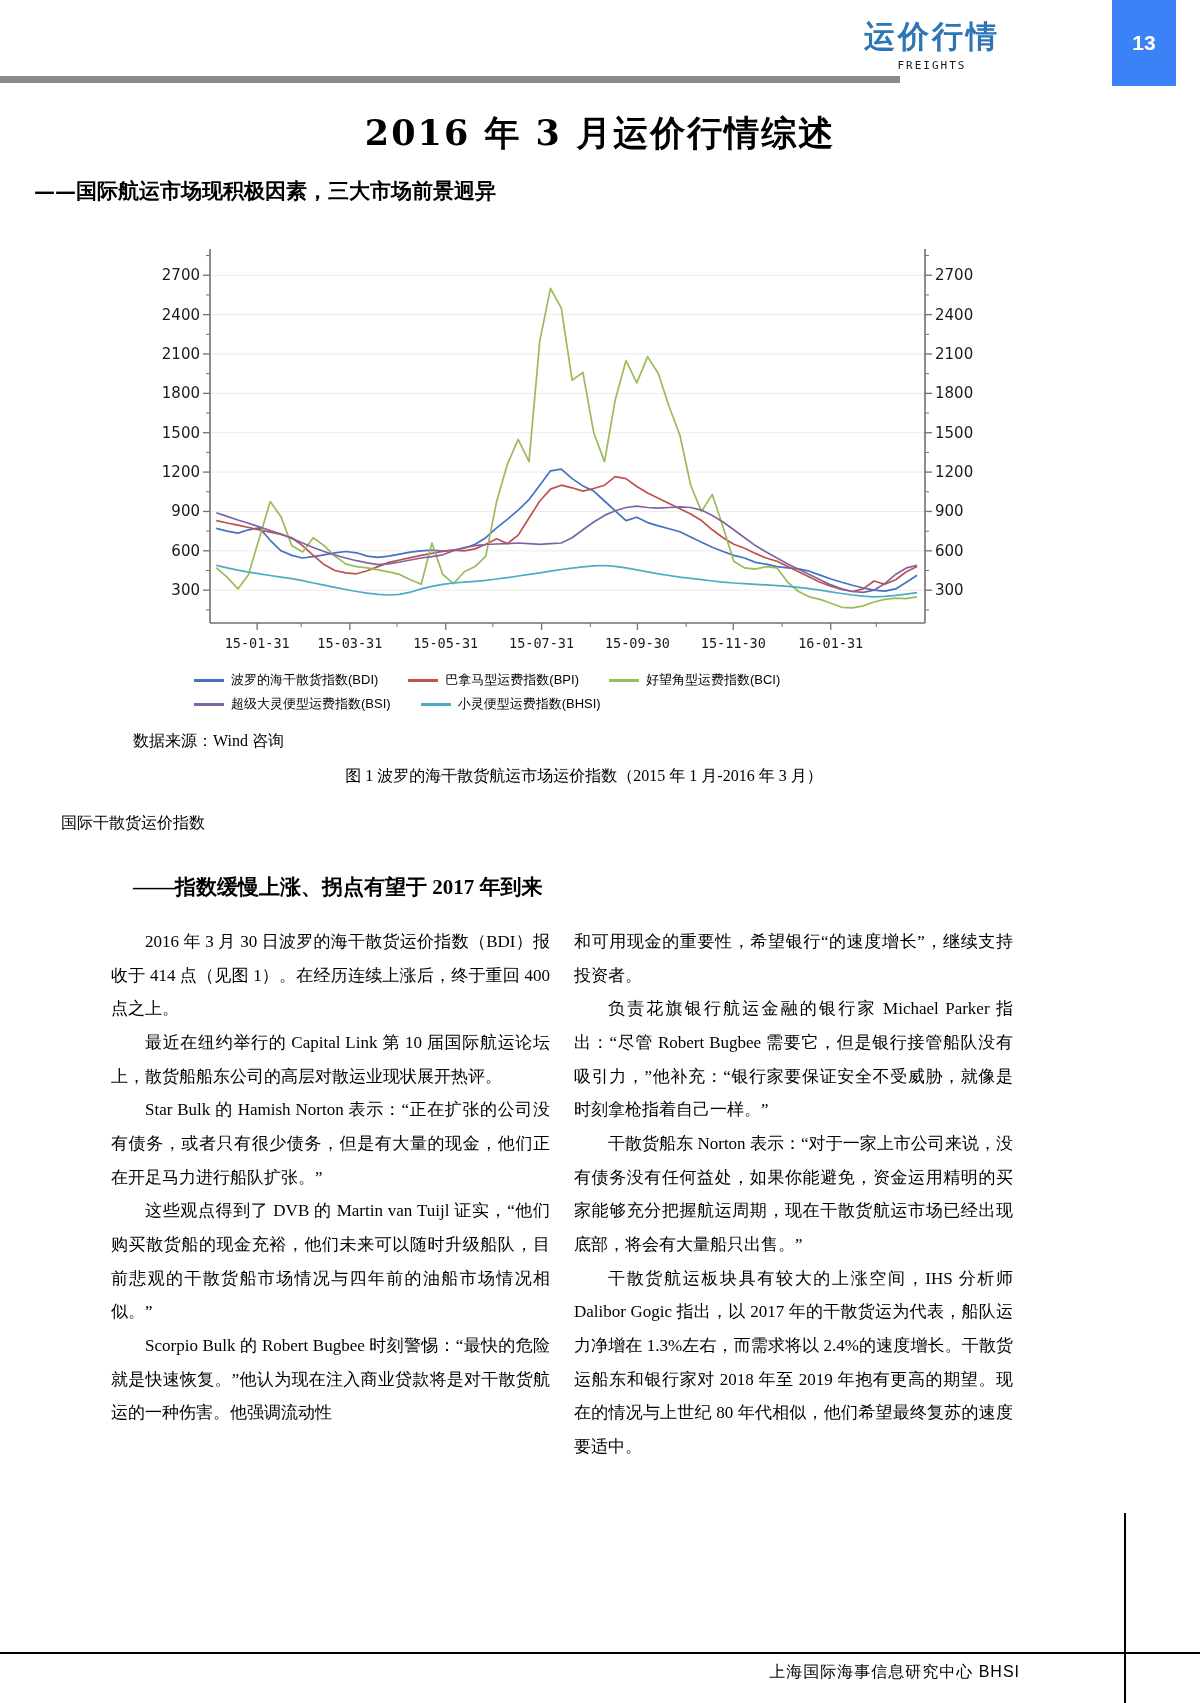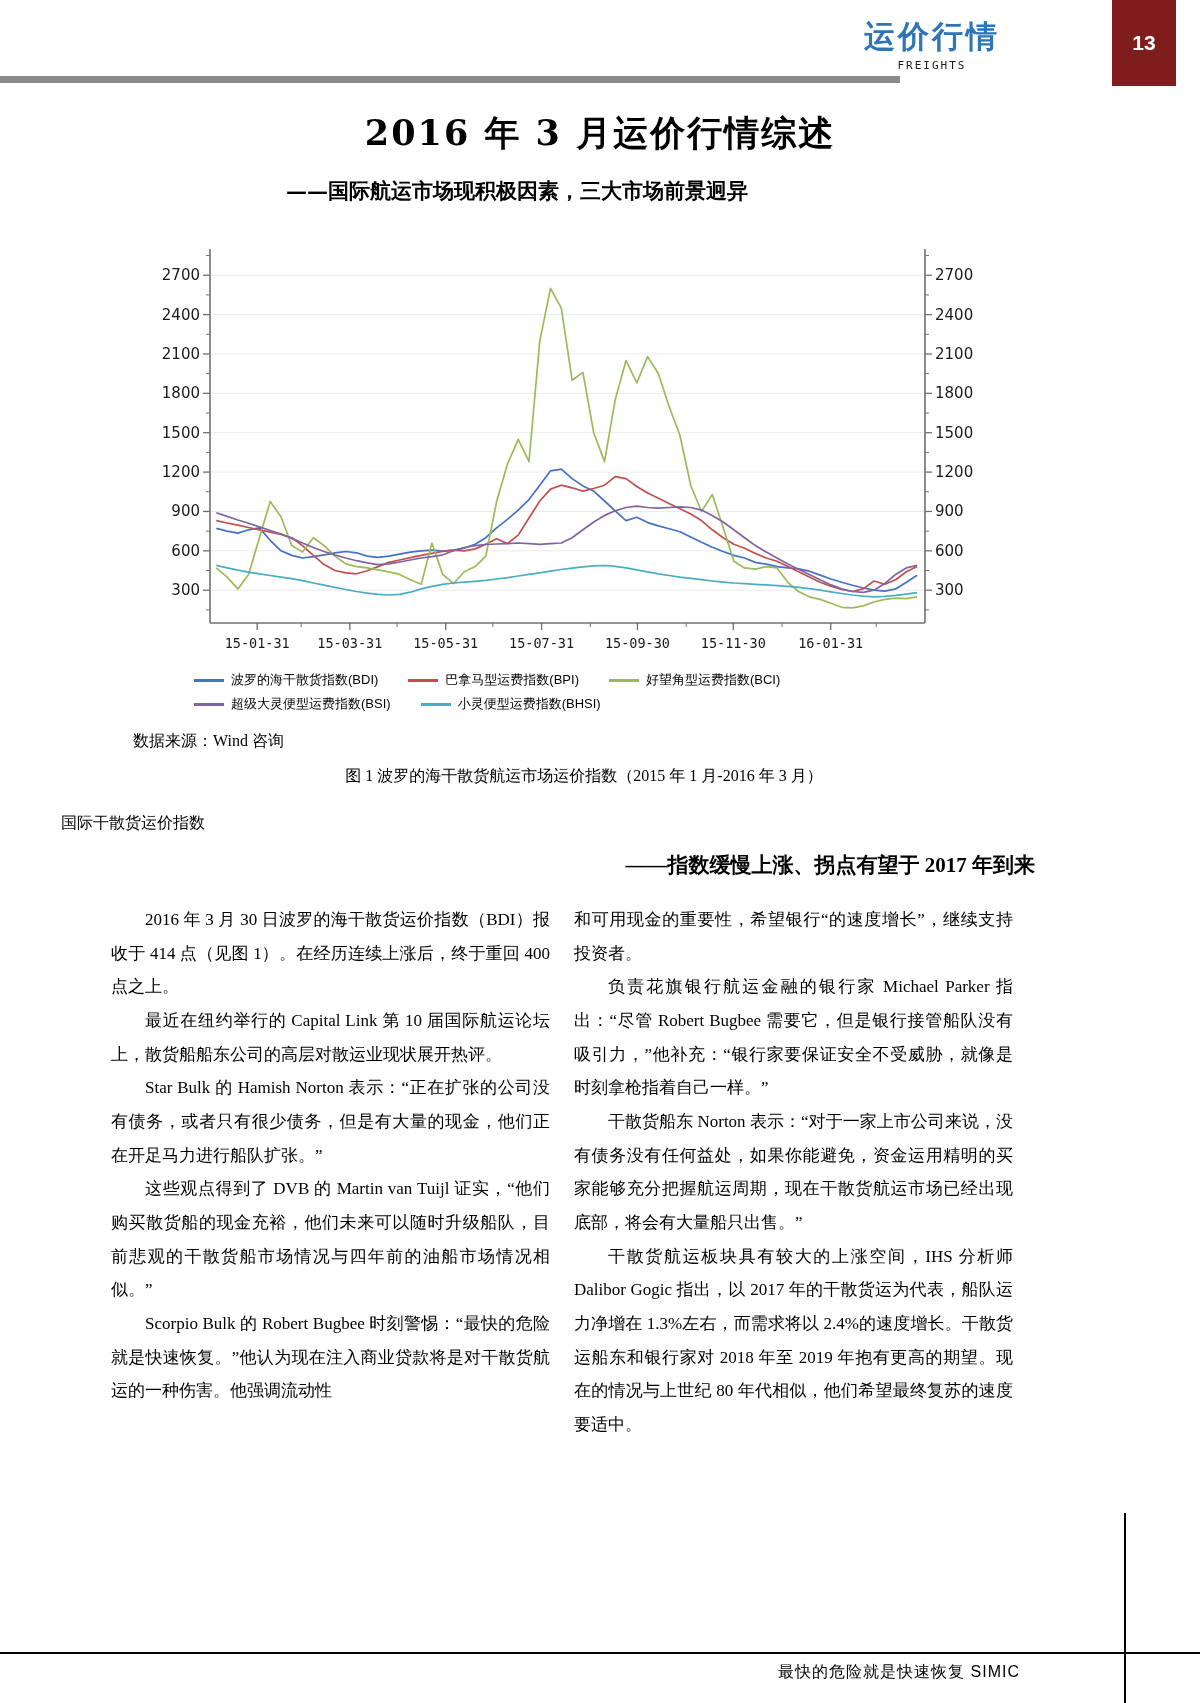--- a/index.html
+++ b/index.html
@@ -4,40 +4,40 @@
 <style>
   html,body{margin:0;padding:0;}
   body{width:1200px;height:1703px;position:relative;background:#ffffff;color:#000;
        font-family:"Liberation Serif",serif;overflow:hidden;}
   .graybar{position:absolute;left:0;top:76px;width:900px;height:7px;background:#8a8a8a;}
   .hdr{position:absolute;top:20px;right:200px;text-align:center;}
   .hdr-title{font-family:"Liberation Sans",sans-serif;font-size:31px;font-weight:600;
              color:#2e75b6;letter-spacing:3px;line-height:1.1;}
   .hdr-sub{font-family:"DejaVu Sans Mono",monospace;font-size:11px;letter-spacing:2px;
            color:#1a1a1a;margin-top:5px;}
-  .pagebox{position:absolute;left:1112px;top:0;width:64px;height:86px;background:#7f1d1d;
+  .pagebox{position:absolute;left:1112px;top:0;width:64px;height:86px;background:#3b82f6;
            color:#fff;font-family:"Liberation Sans",sans-serif;font-size:21px;font-weight:bold;
            display:flex;align-items:center;justify-content:center;}
   .title{padding-top:110px;text-align:center;font-size:35px;font-weight:bold;
          font-family:"DejaVu Serif",serif;letter-spacing:2px;}
-  .subtitle{margin-top:20px;text-align:center;padding-right:200px;font-size:21px;
+  .subtitle{margin-top:20px;text-align:left;padding-right:200px;font-size:21px;
             font-weight:bold;font-family:"DejaVu Serif",serif;margin-left:34px;}
   .chart-block{margin:30px 0 0 150px;width:850px;}
   #chart-svg{display:block;}
   .ytick{font-family:"DejaVu Sans",sans-serif;font-size:15px;fill:#1a1a1a;}
   .xtick{font-family:"DejaVu Sans Mono",monospace;font-size:13.5px;fill:#1a1a1a;}
   .legend{display:flex;flex-wrap:wrap;column-gap:30px;row-gap:6px;margin:4px 0 0 44px;
           font-family:"Liberation Sans",sans-serif;font-size:13px;width:800px;}
   .lg-item{display:flex;align-items:center;gap:7px;}
   .lg-line{width:30px;height:3px;display:inline-block;}
   .source{margin:18px 11px 0 133px;font-size:16px;}
   .caption{margin-top:14px;width:902px;margin-left:133px;text-align:center;font-size:16px;}
   .sec-head{margin:26px 0 0 61px;font-size:16px;font-weight:normal;
             font-family:"Liberation Sans",sans-serif;}
-  .sec-sub{margin-top:17px;width:902px;margin-left:133px;text-align:right;
+  .sec-sub{margin-top:39px;width:902px;margin-left:133px;text-align:left;
            font-size:21px;font-weight:bold;}
   .columns{margin:24px 0 0 111px;width:902px;display:flex;gap:24px;}
   .col{width:445px;font-size:17px;line-height:1.98;text-align:justify;}
   .col p{margin:0;}
   .col p.indent{text-indent:2em;}
   .footrule{position:absolute;top:1652px;left:0;width:1200px;height:2px;background:#000;}
   .foottext{position:absolute;top:1662px;left:0;width:1020px;text-align:right;font-size:16px;
             font-family:"Liberation Sans",sans-serif;letter-spacing:1px;}
   .vrule{position:absolute;left:1124px;top:1513px;width:2px;height:190px;background:#000;}
 </style>
@@ -195,14 +195,14 @@
   </div>
   <div class="col">
     <p>和可用现金的重要性，希望银行“的速度增长”，继续支持投资者。</p>
     <p class="indent">负责花旗银行航运金融的银行家 Michael Parker 指出：“尽管 Robert Bugbee 需要它，但是银行接管船队没有吸引力，”他补充：“银行家要保证安全不受威胁，就像是时刻拿枪指着自己一样。”</p>
     <p class="indent">干散货船东 Norton 表示：“对于一家上市公司来说，没有债务没有任何益处，如果你能避免，资金运用精明的买家能够充分把握航运周期，现在干散货航运市场已经出现底部，将会有大量船只出售。”</p>
     <p class="indent">干散货航运板块具有较大的上涨空间，IHS 分析师 Dalibor Gogic 指出，以 2017 年的干散货运为代表，船队运力净增在 1.3%左右，而需求将以 2.4%的速度增长。干散货运船东和银行家对 2018 年至 2019 年抱有更高的期望。现在的情况与上世纪 80 年代相似，他们希望最终复苏的速度要适中。</p>
   </div>
 </div>
 
 <div class="footrule"></div>
-<div class="foottext">最快的危险就是快速恢复 SIMIC</div>
+<div class="foottext">上海国际海事信息研究中心 BHSI</div>
 <div class="vrule"></div>
 
 </body></html>

